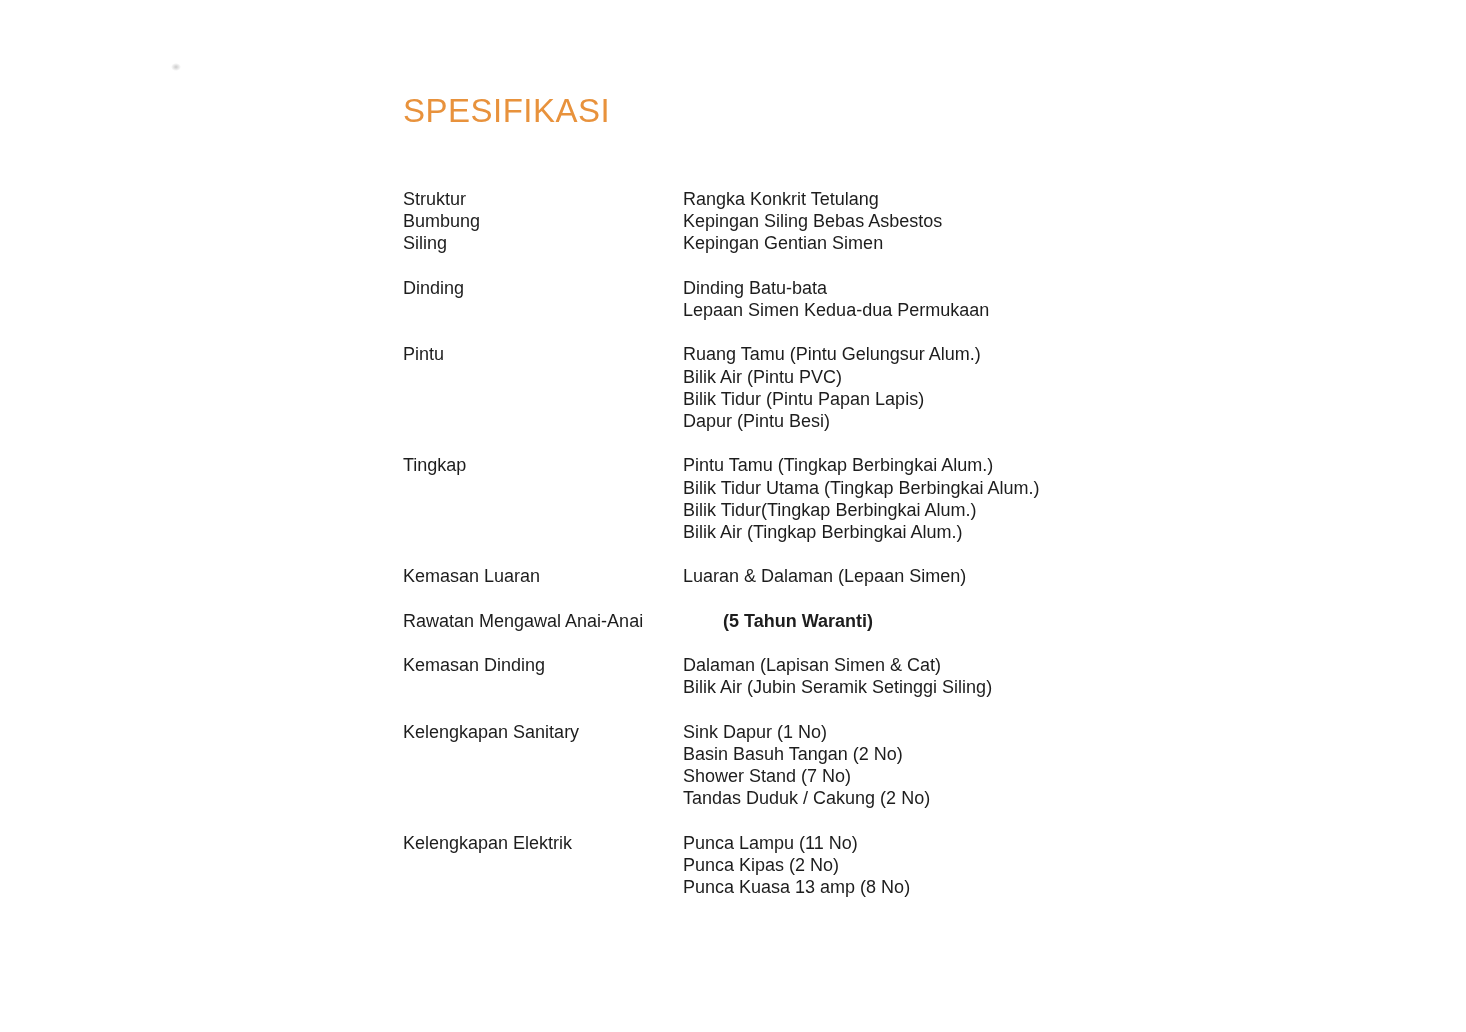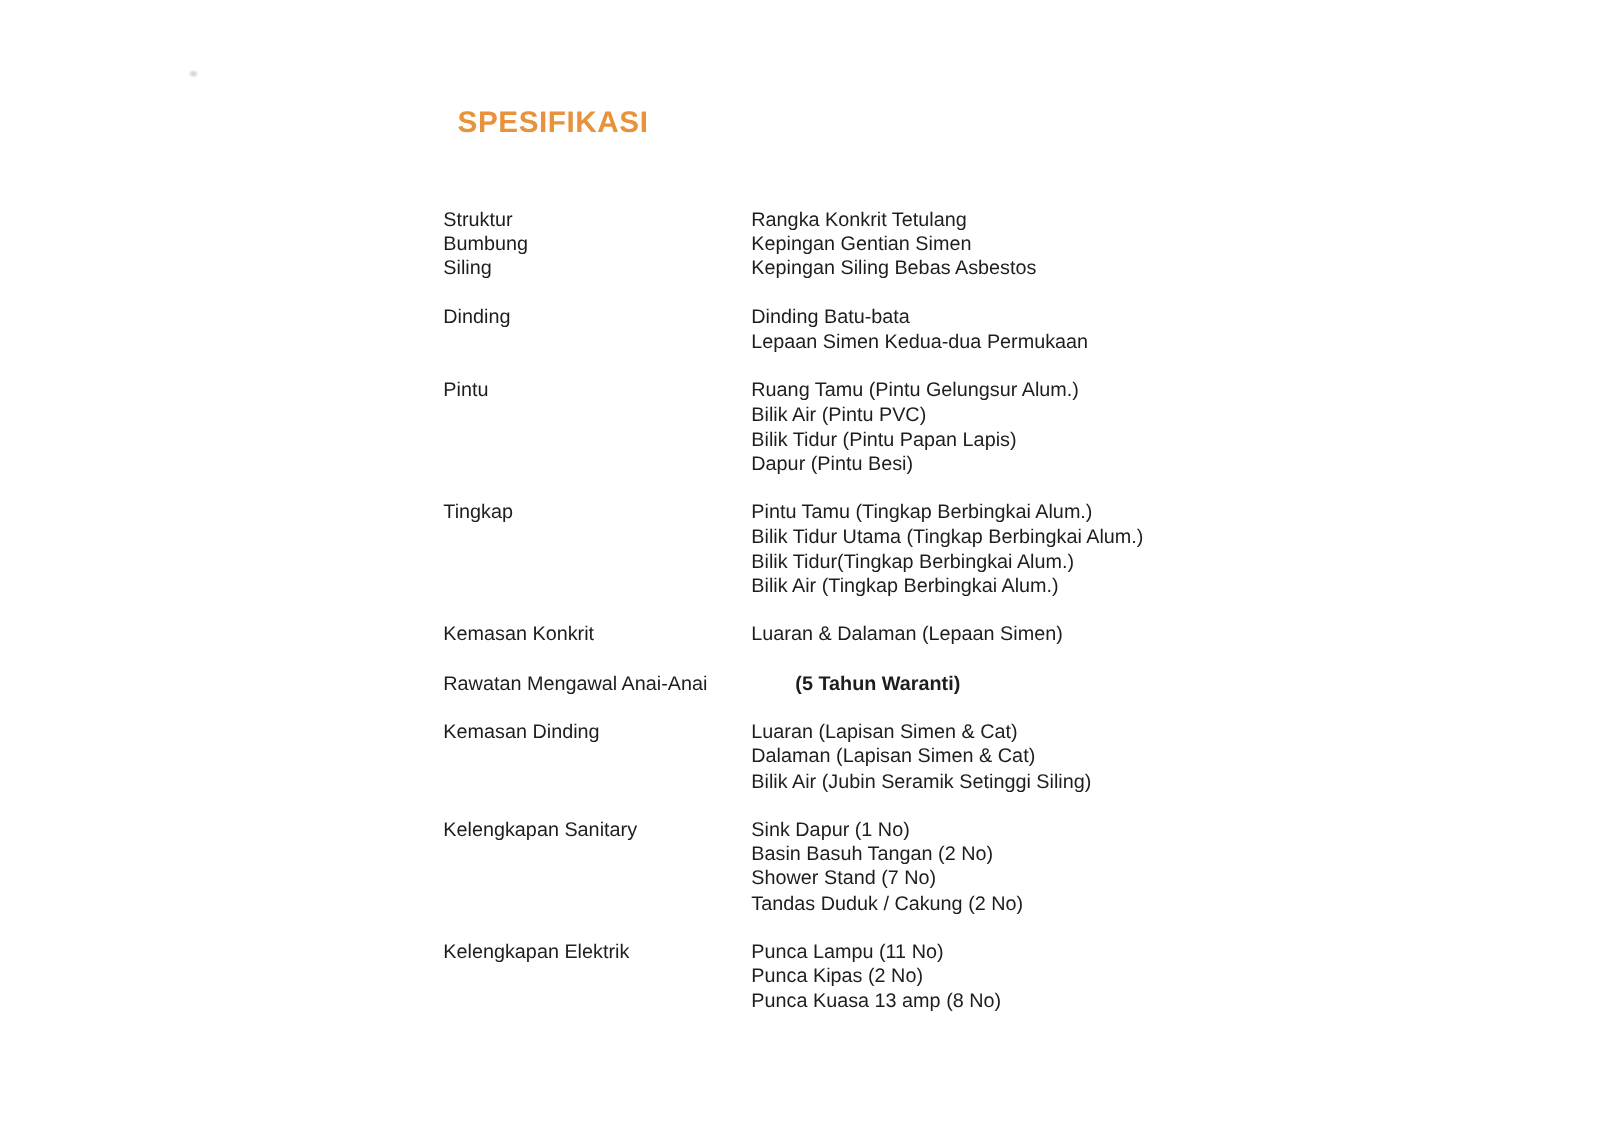--- a/index.html
+++ b/index.html
@@ -29,26 +29,26 @@
   .stray-mark {
     position: absolute;
     left: 171px;
     top: 63px;
     width: 10px;
     height: 8px;
     background: radial-gradient(ellipse at center, rgba(140,140,140,0.45) 0%, rgba(140,140,140,0.0) 70%);
   }
   .title {
     position: absolute;
-    left: 416px;
+    left: 403px;
     top: 96px;
     margin: 0;
-    font-size: 27px;
+    font-size: 33px;
     line-height: 30px;
-    font-weight: bold;
+    font-weight: normal;
     letter-spacing: 0.5px;
     color: var(--title-color);
   }
   .spec-list {
     position: absolute;
     left: 403px;
     top: 188px;
     width: 780px;
     font-size: 18px;
     line-height: 22.2px;
@@ -81,22 +81,22 @@
   <h1 class="title">SPESIFIKASI</h1>
   <div class="spec-list">
   <div class="group">
     <div class="labels">
           <div class="line">Struktur</div>
           <div class="line">Bumbung</div>
           <div class="line">Siling</div>
         </div>
     <div class="values">
           <div class="line">Rangka Konkrit Tetulang</div>
+          <div class="line">Kepingan Siling Bebas Asbestos</div>
           <div class="line">Kepingan Gentian Simen</div>
-          <div class="line">Kepingan Siling Bebas Asbestos</div>
         </div>
   </div>
 
   <div class="group">
     <div class="labels">
           <div class="line">Dinding</div>
         </div>
     <div class="values">
           <div class="line">Dinding Batu-bata</div>
           <div class="line">Lepaan Simen Kedua-dua Permukaan</div>
@@ -122,42 +122,41 @@
     <div class="values">
           <div class="line">Pintu Tamu (Tingkap Berbingkai Alum.)</div>
           <div class="line">Bilik Tidur Utama (Tingkap Berbingkai Alum.)</div>
           <div class="line">Bilik Tidur(Tingkap Berbingkai Alum.)</div>
           <div class="line">Bilik Air (Tingkap Berbingkai Alum.)</div>
         </div>
   </div>
 
   <div class="group">
     <div class="labels">
-          <div class="line">Kemasan Konkrit</div>
+          <div class="line">Kemasan Luaran</div>
         </div>
     <div class="values">
           <div class="line">Luaran &amp; Dalaman (Lepaan Simen)</div>
         </div>
   </div>
 
   <div class="group">
     <div class="labels">
           <div class="line">Rawatan Mengawal Anai-Anai</div>
         </div>
     <div class="values">
           <div class="line bold-indent">(5 Tahun Waranti)</div>
         </div>
   </div>
 
   <div class="group">
     <div class="labels">
           <div class="line">Kemasan Dinding</div>
         </div>
     <div class="values">
-          <div class="line">Luaran (Lapisan Simen &amp; Cat)</div>
           <div class="line">Dalaman (Lapisan Simen &amp; Cat)</div>
           <div class="line">Bilik Air (Jubin Seramik Setinggi Siling)</div>
         </div>
   </div>
 
   <div class="group">
     <div class="labels">
           <div class="line">Kelengkapan Sanitary</div>
         </div>
     <div class="values">

